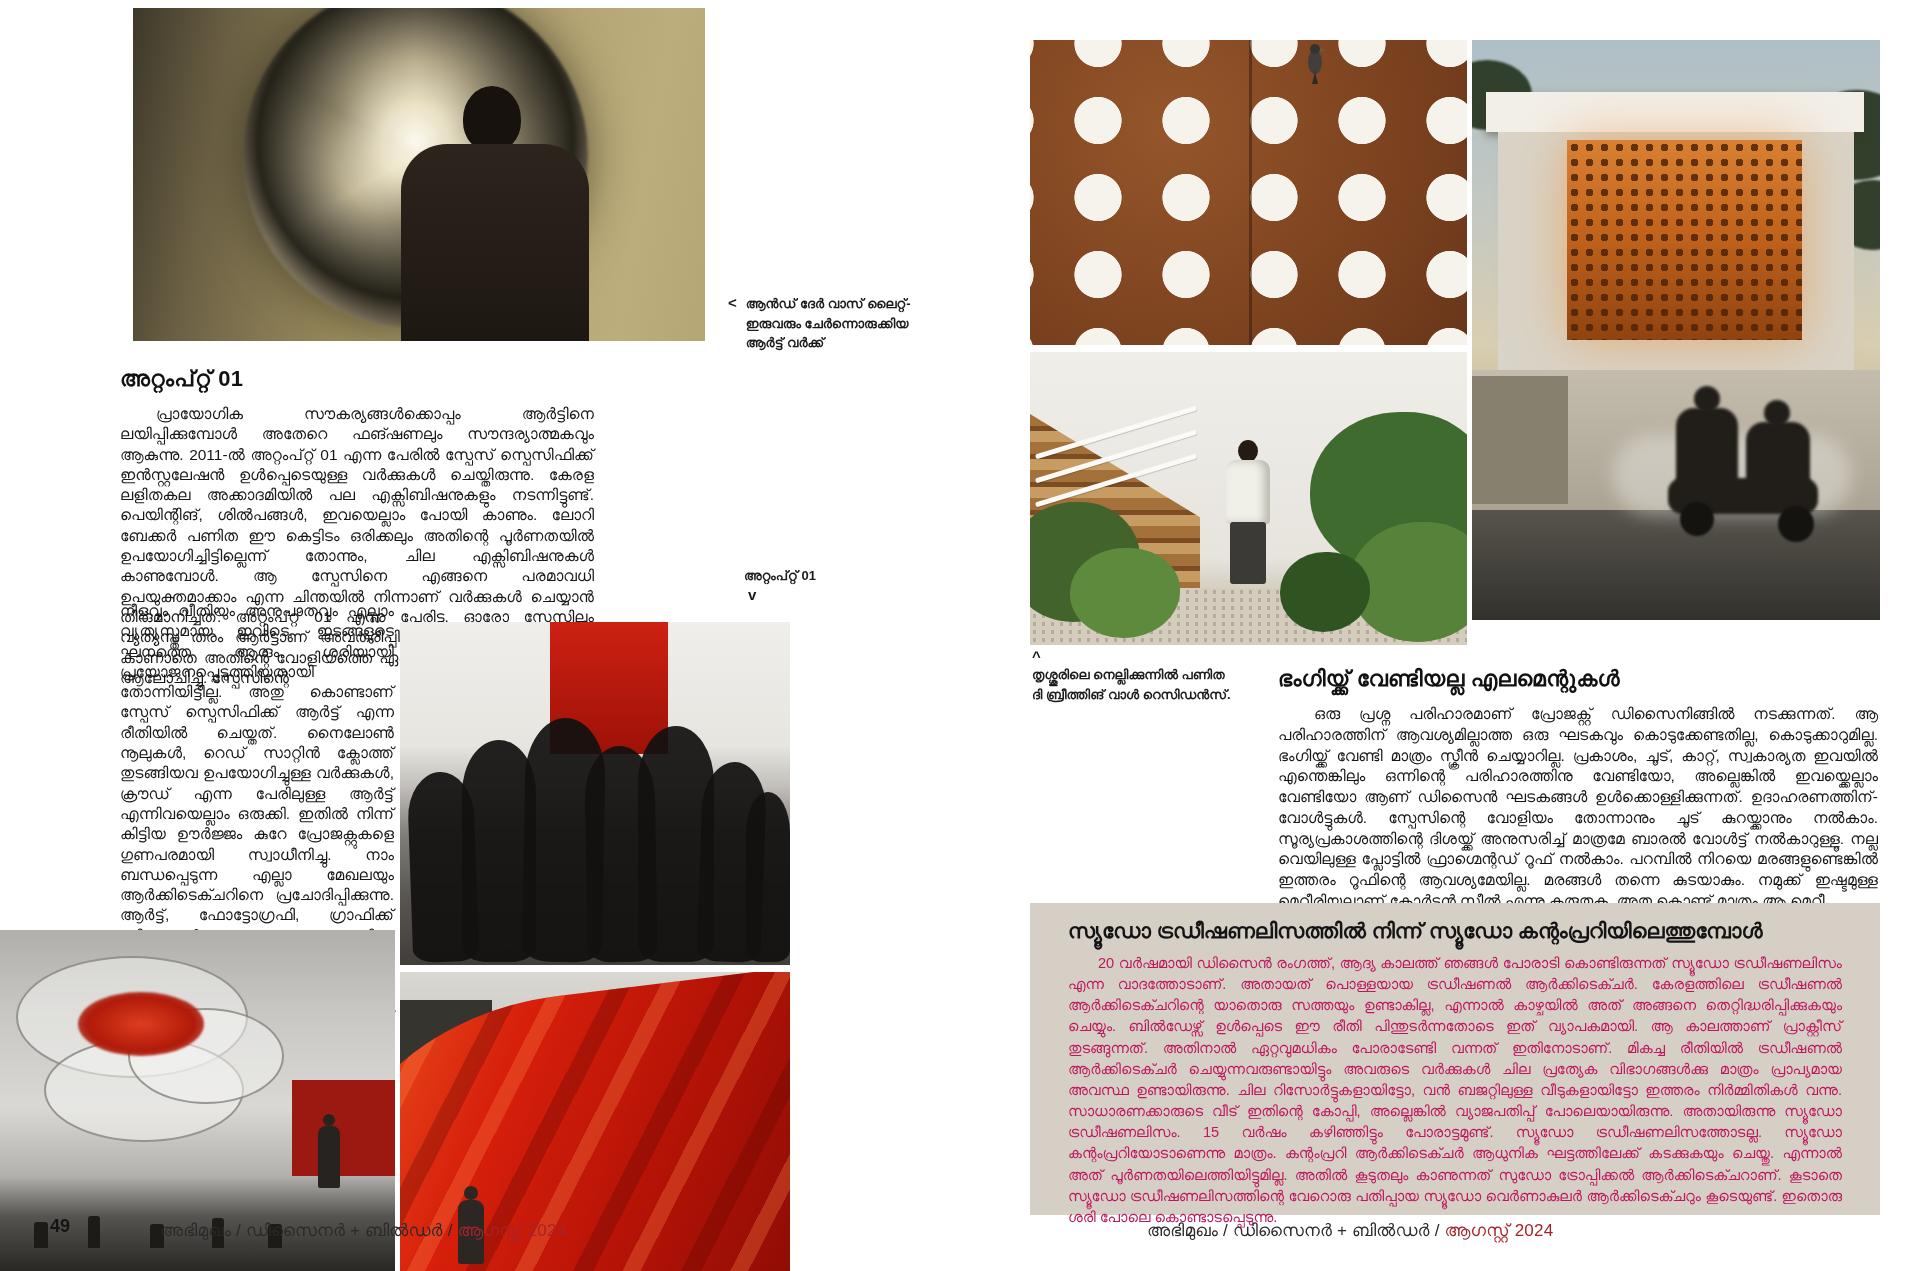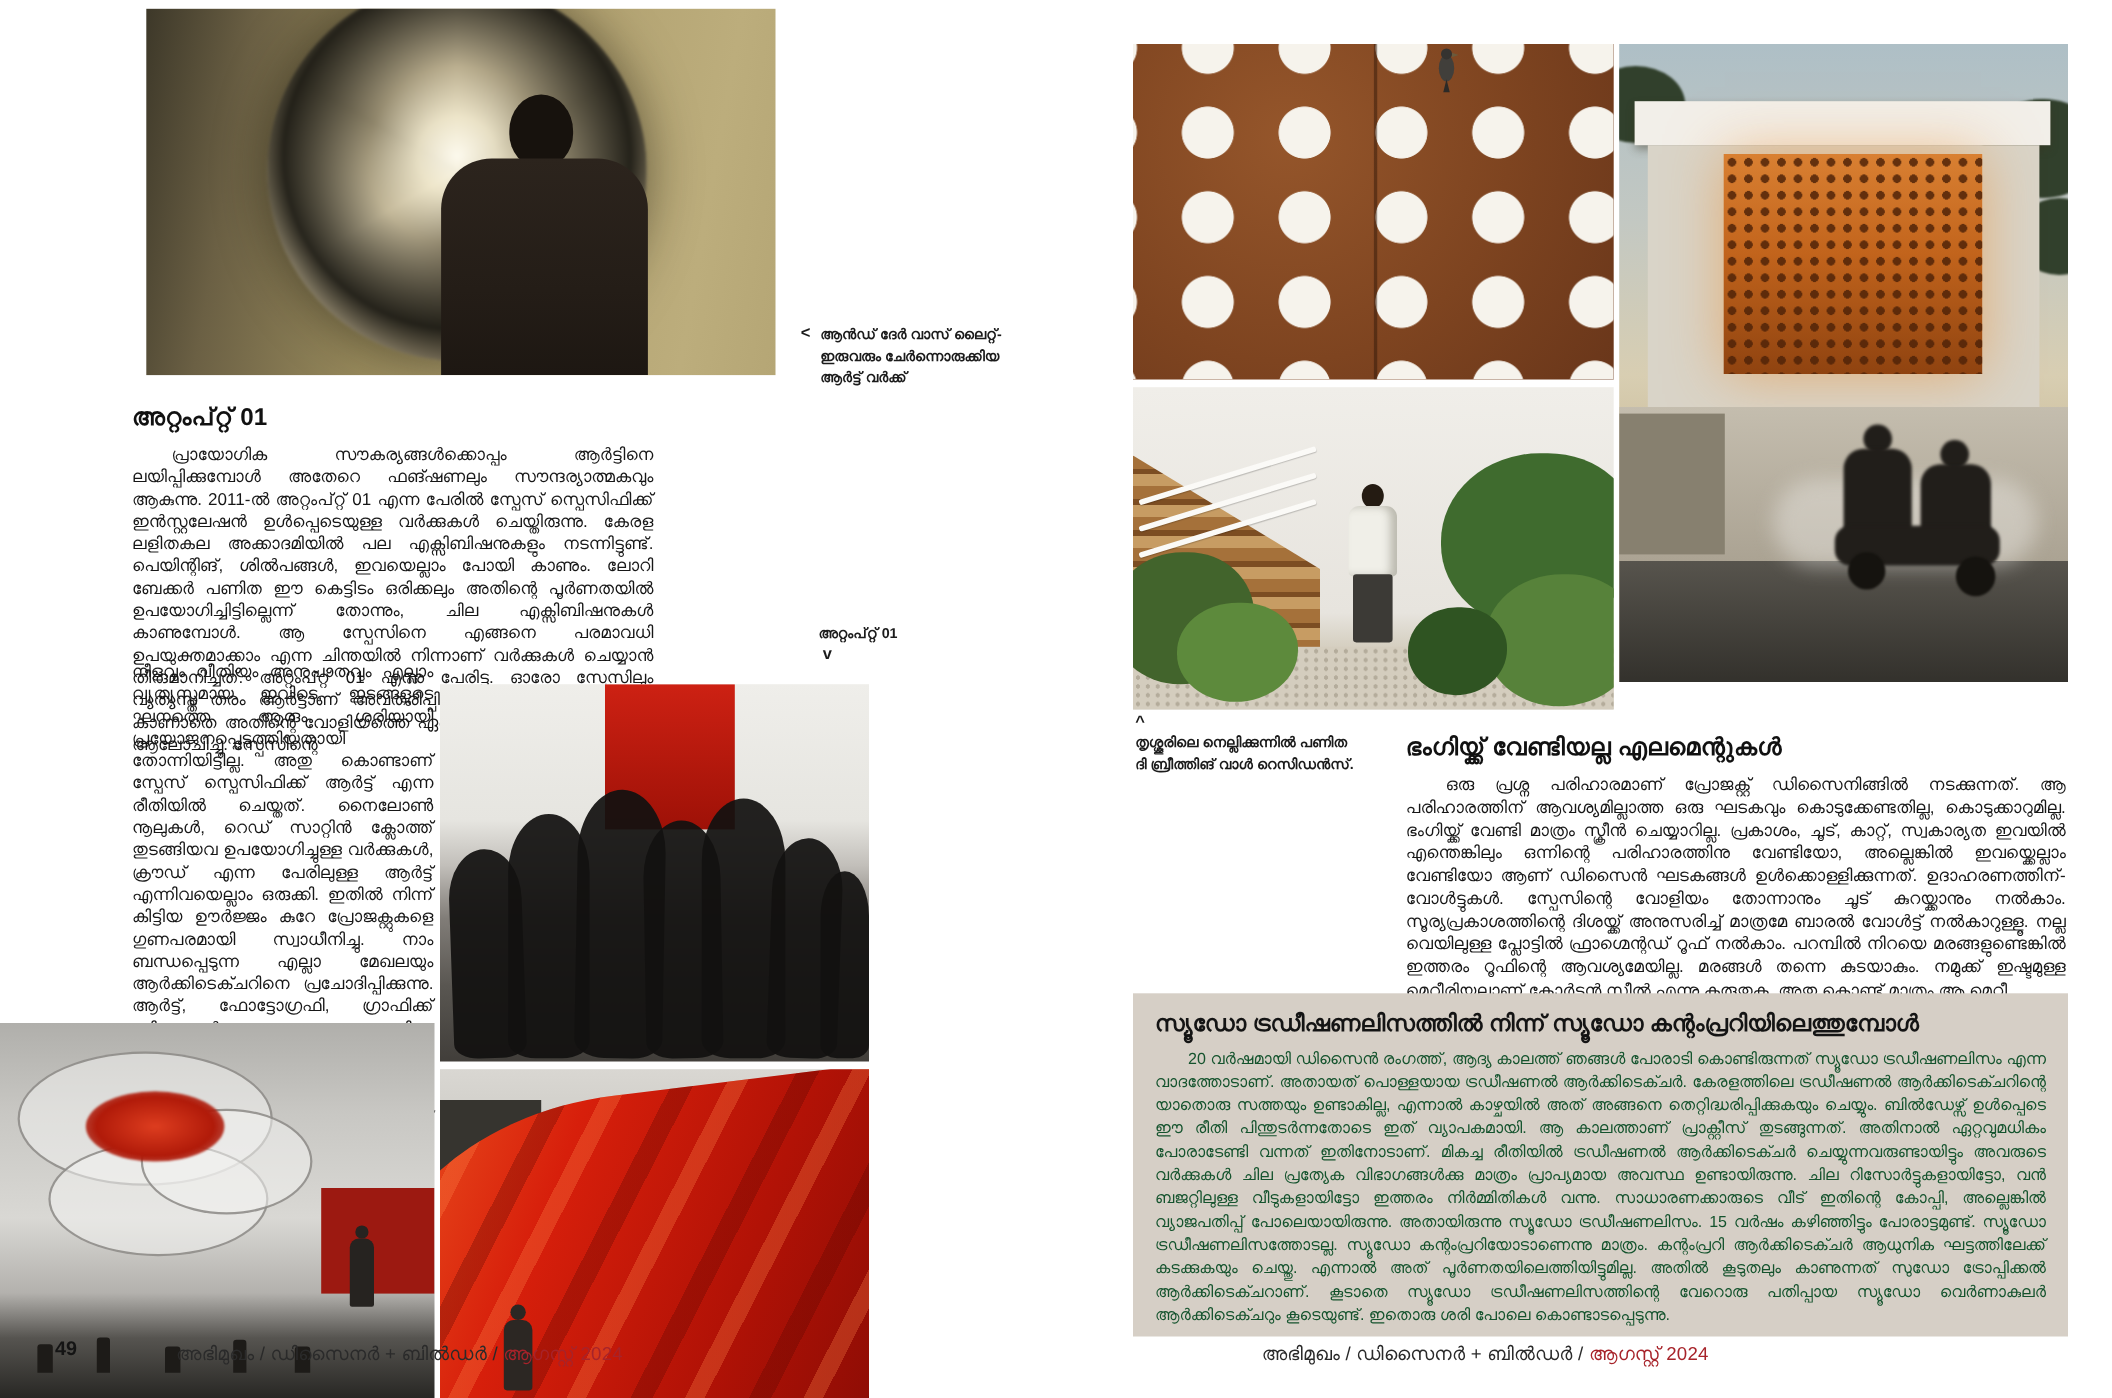--- a/index.html
+++ b/index.html
@@ -10,21 +10,21 @@
   .heading{font-weight:bold;font-size:22px;letter-spacing:0.2px;color:#111;}
   .bodytext{font-size:15.5px;line-height:1.31;text-align:justify;color:#171717;}
   .indent{text-indent:36px;}
   .caption{font-size:13px;line-height:1.5;font-weight:bold;color:#1b1b1b;}
   .marker{font-size:15px;font-weight:bold;color:#1b1b1b;}
   .pagenum{font-size:18px;font-weight:bold;color:#141414;}
   .footer{font-size:17px;font-weight:normal;color:#2a2a2a;letter-spacing:0.2px;}
   .footer .issue{color:#a7232a;}
   .infobox{position:absolute;background:#d6cfc6;}
   .infobox .bh{font-weight:bold;font-size:21px;color:#141414;margin:0 0 10px 0;}
-  .infobox .bb{font-size:14.6px;line-height:1.45;text-align:justify;color:#14532d;text-indent:30px;}
+  .infobox .bb{font-size:14.6px;line-height:1.45;text-align:justify;color:#be185d;text-indent:30px;}
   
   .p1{background:linear-gradient(100deg,#3d3829 0%,#6b6044 16%,#988a5c 40%,#b2a271 62%,#bcad7c 86%,#b5a675 100%);}
   .disc{position:absolute;left:110px;top:-25px;width:345px;height:345px;border-radius:50%;
         background:
          radial-gradient(circle at 50% 46%,rgba(253,250,238,0.98) 0%,rgba(240,232,205,0.9) 14%,rgba(170,158,128,0.55) 32%,rgba(60,56,44,0.82) 52%,rgba(30,28,21,0.95) 62%,rgba(125,114,90,0.65) 74%,rgba(55,50,38,0.9) 86%,rgba(140,128,100,0.5) 96%),
          conic-gradient(#cfc3a2,#6e6750,#d6cbaa,#575141,#e2d8b8,#6e6750,#cfc3a2);
         filter:blur(1.5px);box-shadow:0 0 45px rgba(30,25,12,0.55);}
   .man-head{position:absolute;left:330px;top:78px;width:58px;height:66px;border-radius:50% 50% 46% 46%;background:#17120d;}
   .man-body{position:absolute;left:268px;top:136px;width:188px;height:200px;border-radius:46px 46px 0 0;
             background:linear-gradient(180deg,#2c241d,#241d17 60%,#1d1712);}
@@ -208,21 +208,21 @@
     <div class="caption">
       <span>തൃശ്ശൂരിലെ നെല്ലിക്കുന്നിൽ പണിത</span><br>
       <span>ദി ബ്രീത്തിങ് വാൾ റെസിഡൻസ്.</span>
     </div>
   </div>
 
   <div class="abs heading" style="left:1278px;top:666px;">ഭംഗിയ്ക്ക് വേണ്ടിയല്ല എലമെന്റുകൾ</div>
 
   <div class="abs bodytext indent" style="left:1278px;top:704px;width:600px;line-height:1.34;">ഒരു പ്രശ്ന പരിഹാരമാണ് പ്രോജക്റ്റ് ഡിസൈനിങ്ങിൽ നടക്കുന്നത്. ആ പരിഹാരത്തിന് ആവശ്യമില്ലാത്ത ഒരു ഘടകവും കൊടുക്കേണ്ടതില്ല, കൊടുക്കാറുമില്ല. ഭംഗിയ്ക്ക് വേണ്ടി മാത്രം സ്ക്രീൻ ചെയ്യാറില്ല. പ്രകാശം, ചൂട്, കാറ്റ്, സ്വകാര്യത ഇവയിൽ എന്തെങ്കിലും ഒന്നിന്റെ പരിഹാരത്തിനു വേണ്ടിയോ, അല്ലെങ്കിൽ ഇവയ്ക്കെല്ലാം വേണ്ടിയോ ആണ് ഡിസൈൻ ഘടകങ്ങൾ ഉൾക്കൊള്ളിക്കുന്നത്. ഉദാഹരണത്തിന്- വോൾട്ടുകൾ. സ്പേസിന്റെ വോളിയം തോന്നാനും ചൂട് കുറയ്ക്കാനും നൽകാം. സൂര്യപ്രകാശത്തിന്റെ ദിശയ്ക്ക് അനുസരിച്ച് മാത്രമേ ബാരൽ വോൾട്ട് നൽകാറുള്ളൂ. നല്ല വെയിലുള്ള പ്ലോട്ടിൽ ഫ്രാഗ്മെന്റഡ് റൂഫ് നൽകാം. പറമ്പിൽ നിറയെ മരങ്ങളുണ്ടെങ്കിൽ ഇത്തരം റൂഫിന്റെ ആവശ്യമേയില്ല. മരങ്ങൾ തന്നെ കുടയാകും. നമുക്ക് ഇഷ്ടമുള്ള മെറ്റീരിയലാണ് കോർട്ടൻ സ്റ്റീൽ എന്നു കരുതുക. അതു കൊണ്ട് മാത്രം ആ മെറ്റീ</div>
 
-  <div class="infobox" style="left:1030px;top:903px;width:850px;height:312px;padding:16px 20px;box-sizing:border-box;">
+  <div class="infobox" style="left:1030px;top:903px;width:850px;height:312px;padding:16px 38px;box-sizing:border-box;">
     <div class="bh">സ്യൂഡോ ട്രഡീഷണലിസത്തിൽ നിന്ന് സ്യൂഡോ കന്റംപ്രറിയിലെത്തുമ്പോൾ</div>
     <div class="bb">20 വർഷമായി ഡിസൈൻ രംഗത്ത്, ആദ്യ കാലത്ത് ഞങ്ങൾ പോരാടി കൊണ്ടിരുന്നത് സ്യൂഡോ ട്രഡീഷണലിസം എന്ന വാദത്തോടാണ്. അതായത് പൊള്ളയായ ട്രഡീഷണൽ ആർക്കിടെക്ചർ. കേരളത്തിലെ ട്രഡീഷണൽ ആർക്കിടെക്ചറിന്റെ യാതൊരു സത്തയും ഉണ്ടാകില്ല, എന്നാൽ കാഴ്ചയിൽ അത് അങ്ങനെ തെറ്റിദ്ധരിപ്പിക്കുകയും ചെയ്യും. ബിൽഡേഴ്സ് ഉൾപ്പെടെ ഈ രീതി പിന്തുടർന്നതോടെ ഇത് വ്യാപകമായി. ആ കാലത്താണ് പ്രാക്റ്റീസ് തുടങ്ങുന്നത്. അതിനാൽ ഏറ്റവുമധികം പോരാടേണ്ടി വന്നത് ഇതിനോടാണ്. മികച്ച രീതിയിൽ ട്രഡീഷണൽ ആർക്കിടെക്ചർ ചെയ്യുന്നവരുണ്ടായിട്ടും അവരുടെ വർക്കുകൾ ചില പ്രത്യേക വിഭാഗങ്ങൾക്കു മാത്രം പ്രാപ്യമായ അവസ്ഥ ഉണ്ടായിരുന്നു. ചില റിസോർട്ടുകളായിട്ടോ, വൻ ബജറ്റിലുള്ള വീടുകളായിട്ടോ ഇത്തരം നിർമ്മിതികൾ വന്നു. സാധാരണക്കാരുടെ വീട് ഇതിന്റെ കോപ്പി, അല്ലെങ്കിൽ വ്യാജപതിപ്പ് പോലെയായിരുന്നു. അതായിരുന്നു സ്യൂഡോ ട്രഡീഷണലിസം. 15 വർഷം കഴിഞ്ഞിട്ടും പോരാട്ടമുണ്ട്. സ്യൂഡോ ട്രഡീഷണലിസത്തോടല്ല. സ്യൂഡോ കന്റംപ്രറിയോടാണെന്നു മാത്രം. കന്റംപ്രറി ആർക്കിടെക്ചർ ആധുനിക ഘട്ടത്തിലേക്ക് കടക്കുകയും ചെയ്തു. എന്നാൽ അത് പൂർണതയിലെത്തിയിട്ടുമില്ല. അതിൽ കൂടുതലും കാണുന്നത് സുഡോ ട്രോപ്പിക്കൽ ആർക്കിടെക്ചറാണ്. കൂടാതെ സ്യൂഡോ ട്രഡീഷണലിസത്തിന്റെ വേറൊരു പതിപ്പായ സ്യൂഡോ വെർണാകുലർ ആർക്കിടെക്ചറും കൂടെയുണ്ട്. ഇതൊരു ശരി പോലെ കൊണ്ടാടപ്പെടുന്നു.</div>
   </div>
 
   <div class="abs pagenum" style="left:1035px;top:1268px;">28</div>
   <div class="abs footer" style="left:1147px;top:1221px;">
     <span>അഭിമുഖം / ഡിസൈനർ + ബിൽഡർ /</span>
     <span class="issue">ആഗസ്റ്റ് 2024</span>
   </div>
 

